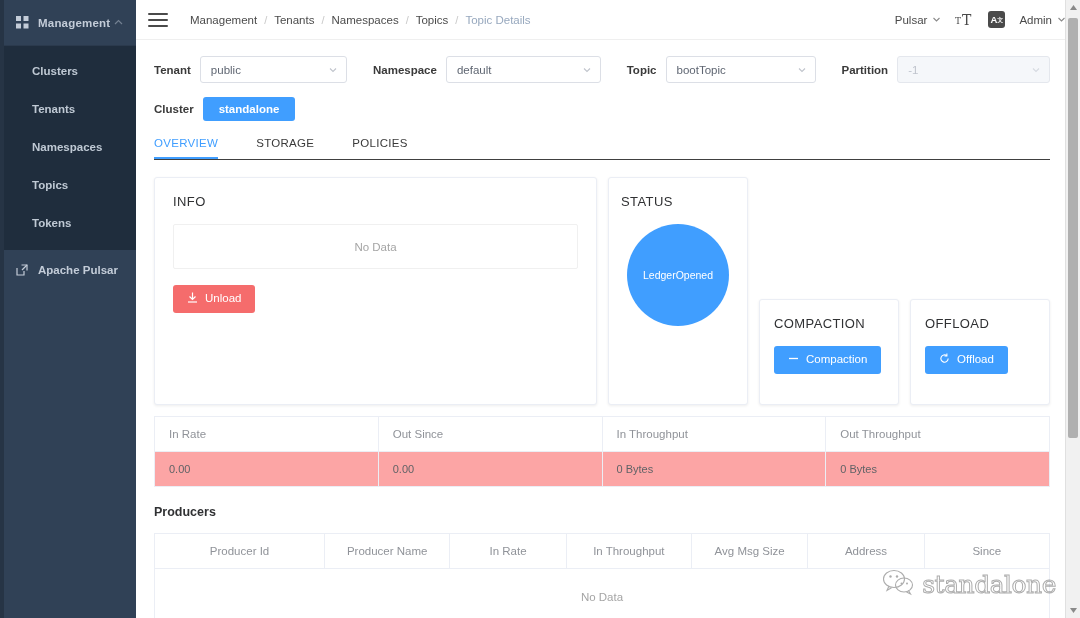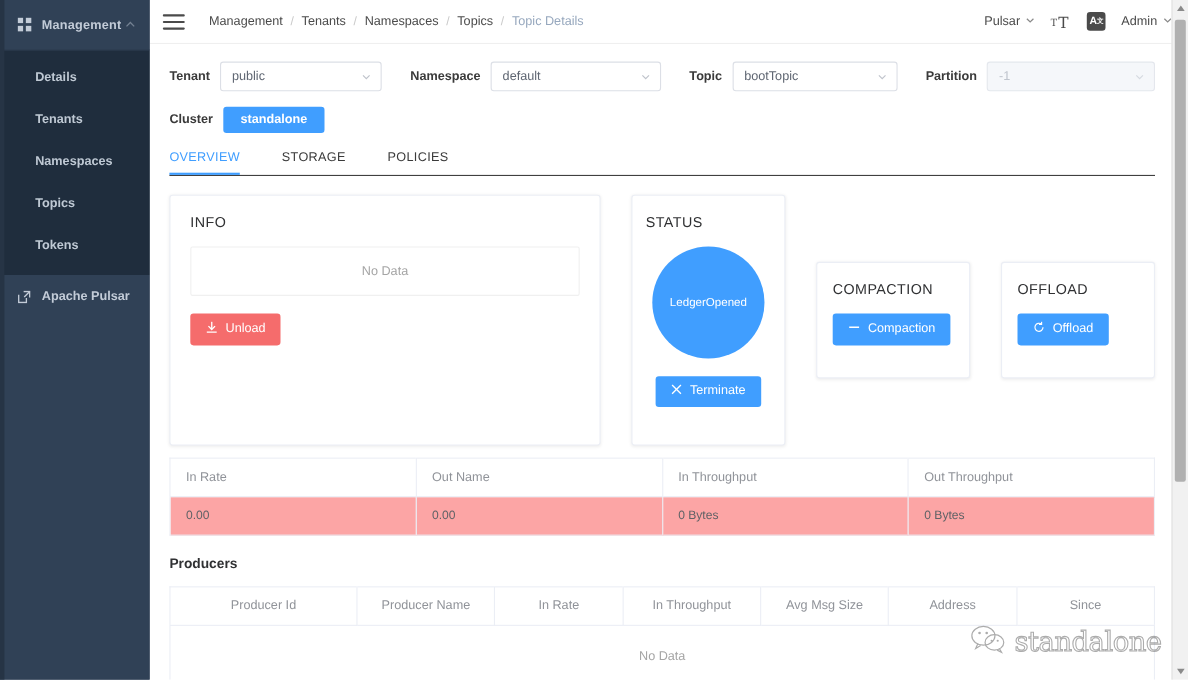--- a/index.html
+++ b/index.html
@@ -215,22 +215,22 @@
     letter-spacing: .3px;
   }
   .tab.active {
     color: #409eff;
     border-bottom-color: #409eff;
   }
 
   
   .cards-row {
     display: flex;
-    gap: 28px;
-    align-items: center;
+    gap: 11px;
+    align-items: flex-end;
     margin-bottom: 11px;
   }
   .card {
     background: #fff;
     border: 1px solid #ebeef5;
     border-radius: 3px;
     box-shadow: 0 1px 3px rgba(0,0,0,.07);
     padding: 16px 18px;
   }
   .card-title {
@@ -403,21 +403,21 @@
       <span class="label">Management</span>
       <span class="chev">
         <svg width="11" height="11" viewBox="0 0 11 11">
           <polyline points="2,7 5.5,3.5 9,7" fill="none" stroke="#a9b4c2" stroke-width="1.2"></polyline>
         </svg>
       </span>
     </div>
 
     <div class="sb-sub">
       <div class="sb-item">
-        <span>Details</span>
+        <span>Clusters</span>
       </div>
       <div class="sb-item">
         <span>Tenants</span>
       </div>
       <div class="sb-item">
         <span>Namespaces</span>
       </div>
       <div class="sb-item">
         <span>Topics</span>
       </div>
@@ -566,31 +566,20 @@
             </span>
             <span>Unload</span>
           </button>
         </div>
 
         <div class="card card-status">
           <div class="card-title">STATUS</div>
           <div class="status-circle">
             <span>LedgerOpened</span>
           </div>
-          <div class="status-btn-wrap">
-            <button class="btn btn-primary">
-              <span>
-                <svg width="10" height="10" viewBox="0 0 10 10">
-                  <line x1="1" y1="1" x2="9" y2="9" stroke="#fff" stroke-width="1.2"></line>
-                  <line x1="9" y1="1" x2="1" y2="9" stroke="#fff" stroke-width="1.2"></line>
-                </svg>
-              </span>
-              <span>Terminate</span>
-            </button>
-          </div>
         </div>
 
         <div class="card card-small">
           <div class="card-title">COMPACTION</div>
           <button class="btn btn-primary">
             <span>
               <svg width="11" height="11" viewBox="0 0 11 11">
                 <line x1="1" y1="5.5" x2="10" y2="5.5" stroke="#fff" stroke-width="1.3"></line>
               </svg>
             </span>
@@ -610,21 +599,21 @@
             <span>Offload</span>
           </button>
         </div>
 
       </div>
 
       <table class="mtable">
         <thead>
           <tr>
             <th>In Rate</th>
-            <th>Out Name</th>
+            <th>Out Since</th>
             <th>In Throughput</th>
             <th>Out Throughput</th>
           </tr>
         </thead>
         <tbody>
           <tr>
             <td>0.00</td>
             <td>0.00</td>
             <td>0 Bytes</td>
             <td>0 Bytes</td>

